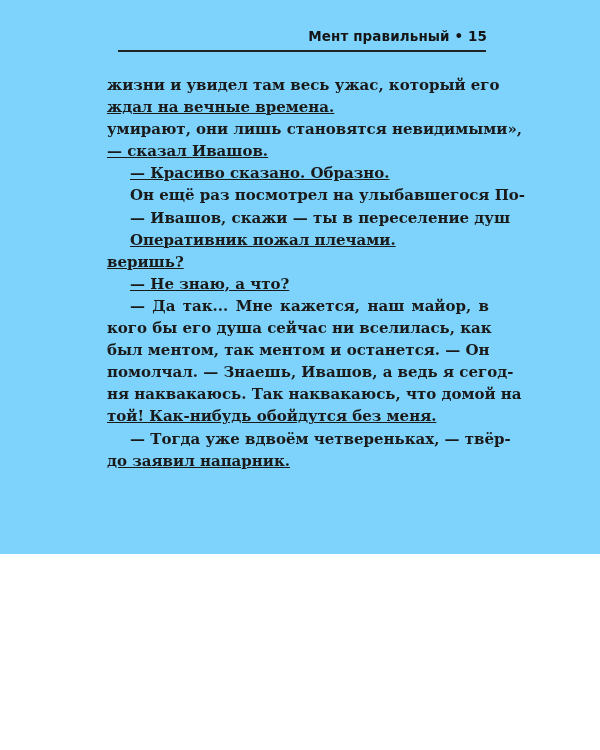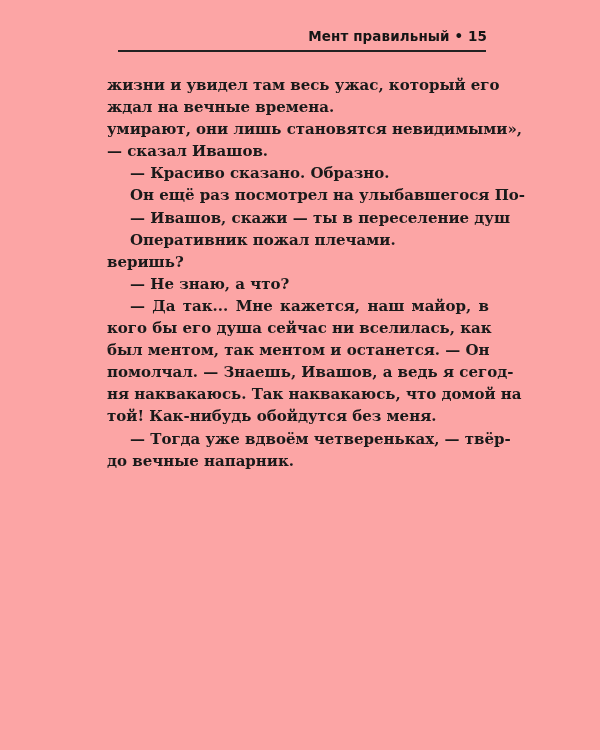--- a/index.html
+++ b/index.html
@@ -9,22 +9,22 @@
     }
     body {
       width: 600px;
       height: 750px;
       position: relative;
       overflow: hidden;
     }
     .page {
       position: absolute;
       left: 0; top: 0;
-      width: 600px; height: 750px;
-      background: #fca5a5;
+      width: 600px; height: 554px;
+      background: #7dd3fc;
     }
     .running-head {
       position: absolute;
       top: 28px;
       right: 113px;
       font-family: "DejaVu Sans", sans-serif;
       font-weight: bold;
       font-size: 13.5px;
       color: #151515;
       letter-spacing: 0.1px;
@@ -51,20 +51,21 @@
     }
     .line {
       display: block;
       white-space: nowrap;
       text-align: justify;
       text-align-last: justify;
       height: 22.1px;
     }
     .line.last {
       text-align-last: left;
+      text-decoration: underline;
     }
     .line.indent {
       padding-left: 23px;
     }
   </style>
 </head>
 <body>
 
 <div class="page">
   <div class="running-head">Мент правильный • 15</div>
@@ -81,15 +82,15 @@
     <span class="line indent last">Оперативник пожал плечами.</span>
     <span class="line last">веришь?</span>
     <span class="line indent last">— Не знаю, а что?</span>
     <span class="line indent">— Да так... Мне кажется, наш майор, в</span>
     <span class="line">кого бы его душа сейчас ни вселилась, как</span>
     <span class="line">был ментом, так ментом и останется. — Он</span>
     <span class="line">помолчал. — Знаешь, Ивашов, а ведь я сегод-</span>
     <span class="line">ня наквакаюсь. Так наквакаюсь, что домой на</span>
     <span class="line last">той! Как-нибудь обойдутся без меня.</span>
     <span class="line indent">— Тогда уже вдвоём четвереньках, — твёр-</span>
-    <span class="line last">до вечные напарник.</span>
+    <span class="line last">до заявил напарник.</span>
   </div>
 </div>
 
 </body></html>

